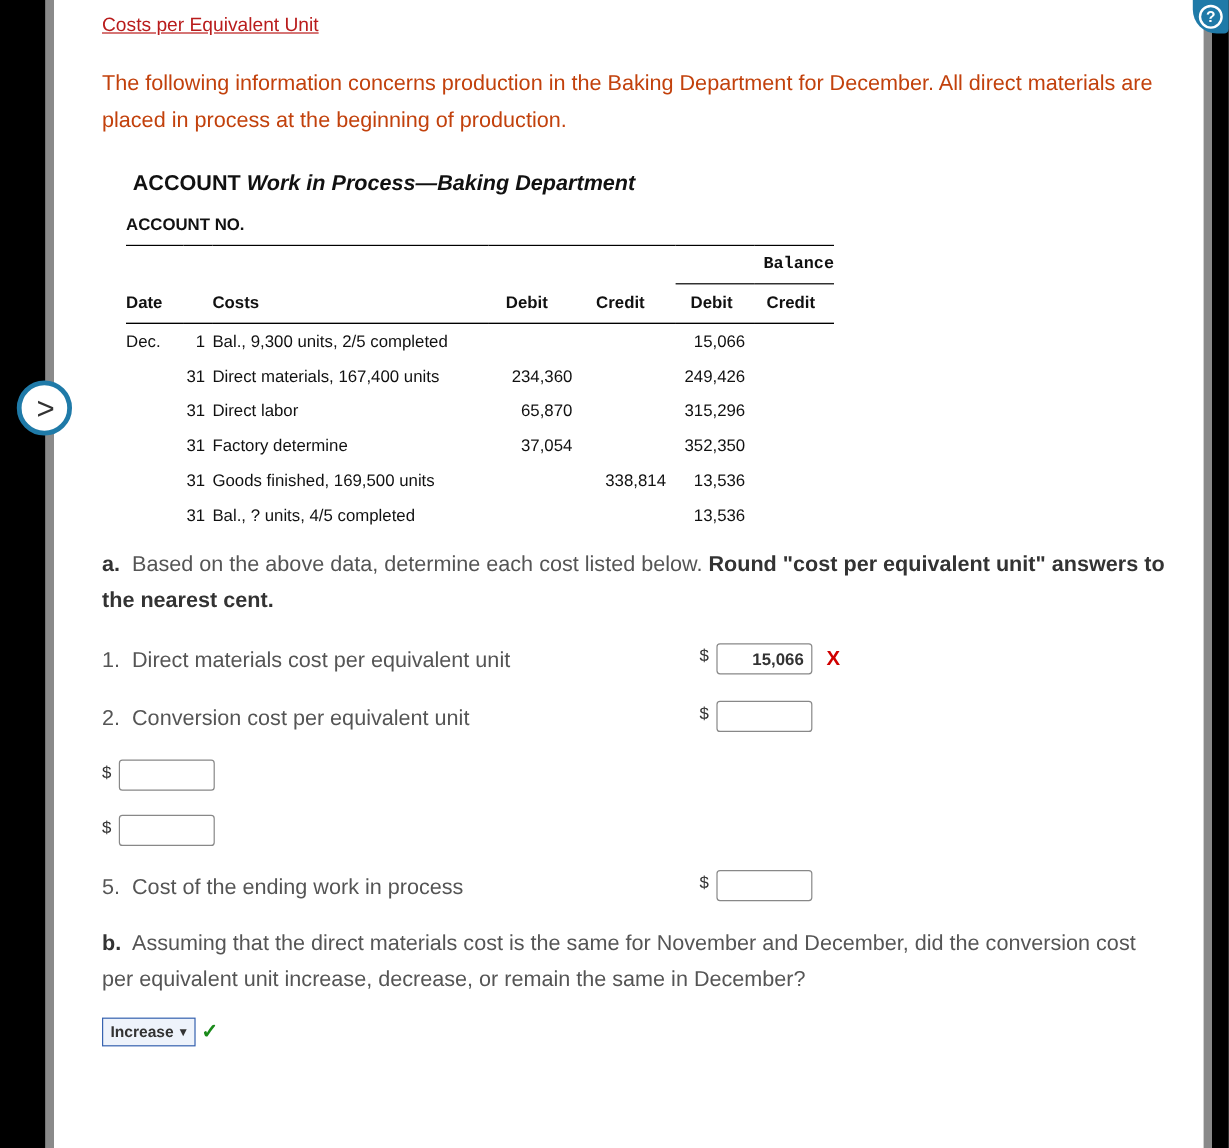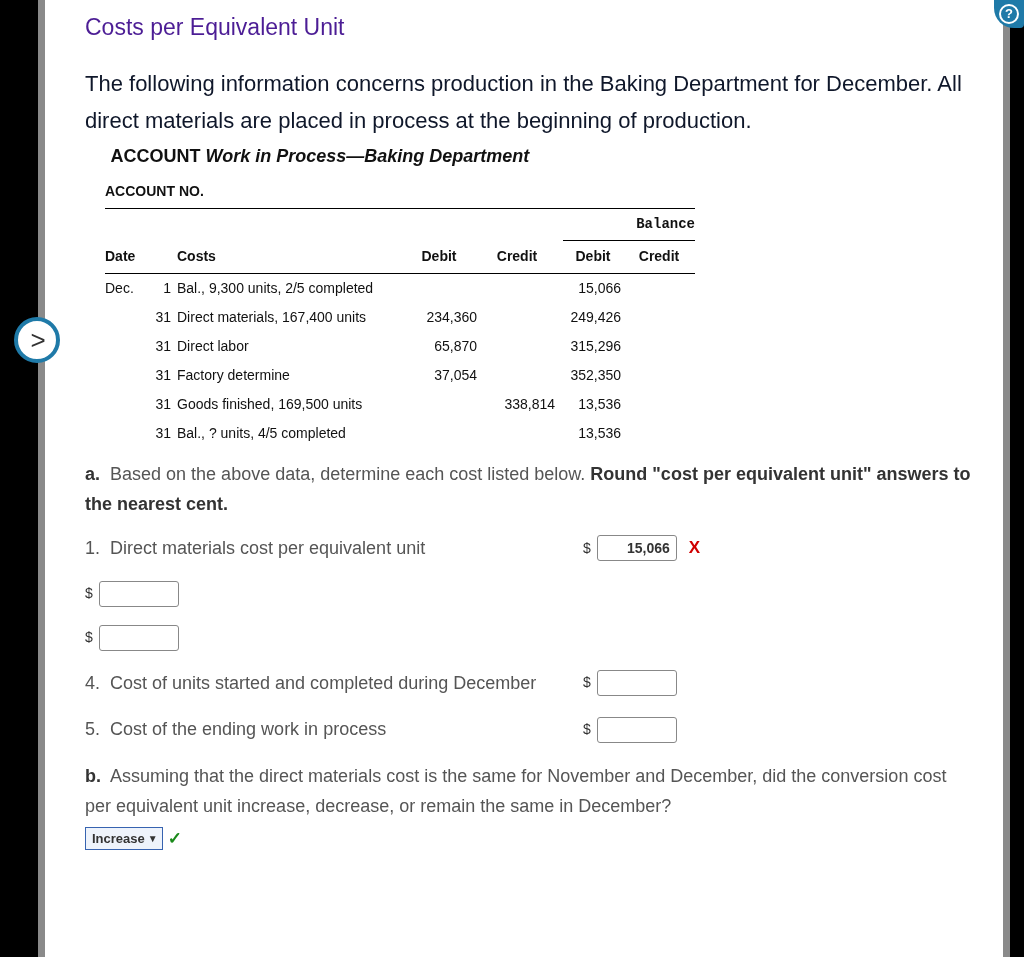--- a/index.html
+++ b/index.html
@@ -19,30 +19,31 @@
     left: 38px;
     top: 0;
     width: 972px;
     height: 957px;
     background: #fff;
     border-left: 7px solid #8a8a8a;
     border-right: 7px solid #8a8a8a;
     padding: 8px 30px 0 40px;
   }
   .title {
-    color: #4c1d95;
-    font-size: 23px;
+    color: #b91c1c;
+    font-size: 16px;
     margin-top: 2px;
     margin-bottom: 20px;
     font-weight: 400;
+    text-decoration: underline;
   }
   .intro {
-    font-size: 22px;
-    color: #0f172a;
-    margin-bottom: 4px;
+    font-size: 18px;
+    color: #c2410c;
+    margin-bottom: 24px;
     line-height: 1.7;
   }
   .ledger-wrap {
     margin-left: 20px;
     margin-bottom: 12px;
   }
   .ledger-head-row {
     display: flex;
     align-items: baseline;
     flex-direction: column;
@@ -101,22 +102,22 @@
     color: #333;
   }
   .bold { font-weight: 700; color: #333; }
   .answers {
     margin-top: 14px;
     font-size: 18px;
     color: #555;
   }
   .ans-row {
     display: flex;
-    align-items: center;
-    margin: 8px 0 18px 0;
+    align-items: flex-start;
+    margin: 20px 0 18px 0;
     gap: 8px;
   }
   .ans-row .prompt {
     width: 490px;
     line-height: 1.6;
   }
   .dollar {
     font-size: 14px;
     color: #333;
     margin-right: -2px;
@@ -154,21 +155,21 @@
     font-weight: 700;
     color: #333;
     cursor: pointer;
     border-radius: 0;
   }
   .dropdown .arrow {
     margin-left: 3px;
     font-size: 10px;
     color: #333;
   }
-  .btn-row { margin-top: 4px; display:flex; align-items:center;}
+  .btn-row { margin-top: 16px; display:flex; align-items:center;}
   .nav-arrow {
     position: absolute;
     left: 14px;
     top: 317px;
     width: 46px;
     height: 46px;
     border-radius: 50%;
     background: #fff;
     border: 4px solid #1f7aa8;
     display: flex;
@@ -315,29 +316,29 @@
   </div>
 
   <div class="answers" id="answers-block">
   <div class="ans-row">
         <div class="prompt">1.&nbsp; Direct materials cost per equivalent unit</div>
         <span class="dollar">$</span>
         <input class="ans-input" value="15,066" style="">
         <span class="mark-x">X</span>
       </div>
       <div class="ans-row">
+        <div class="prompt">2.&nbsp; Conversion cost per equivalent unit</div>
         <span class="dollar">$</span>
         <input class="ans-input" value="" style="">
       </div>
       <div class="ans-row">
         <span class="dollar">$</span>
         <input class="ans-input" value="" style="">
       </div>
       <div class="ans-row">
-        <div class="prompt">4.&nbsp; Cost of units started and completed during December</div>
         <span class="dollar">$</span>
         <input class="ans-input" value="" style="">
       </div>
       <div class="ans-row">
         <div class="prompt">5.&nbsp; Cost of the ending work in process</div>
         <span class="dollar">$</span>
         <input class="ans-input" value="" style="">
       </div>
     </div>
 

